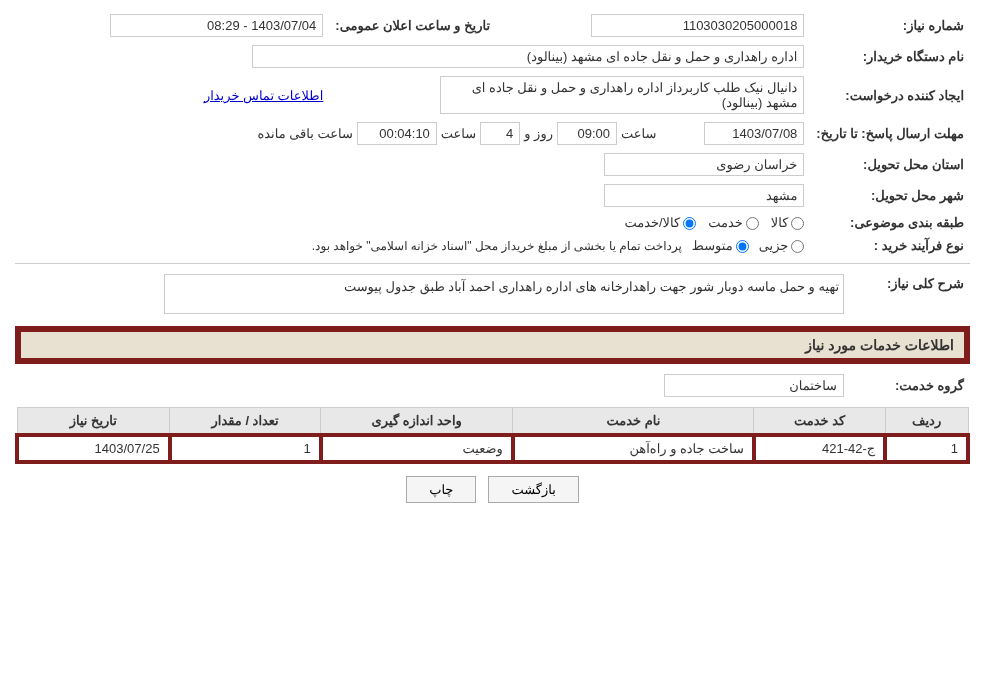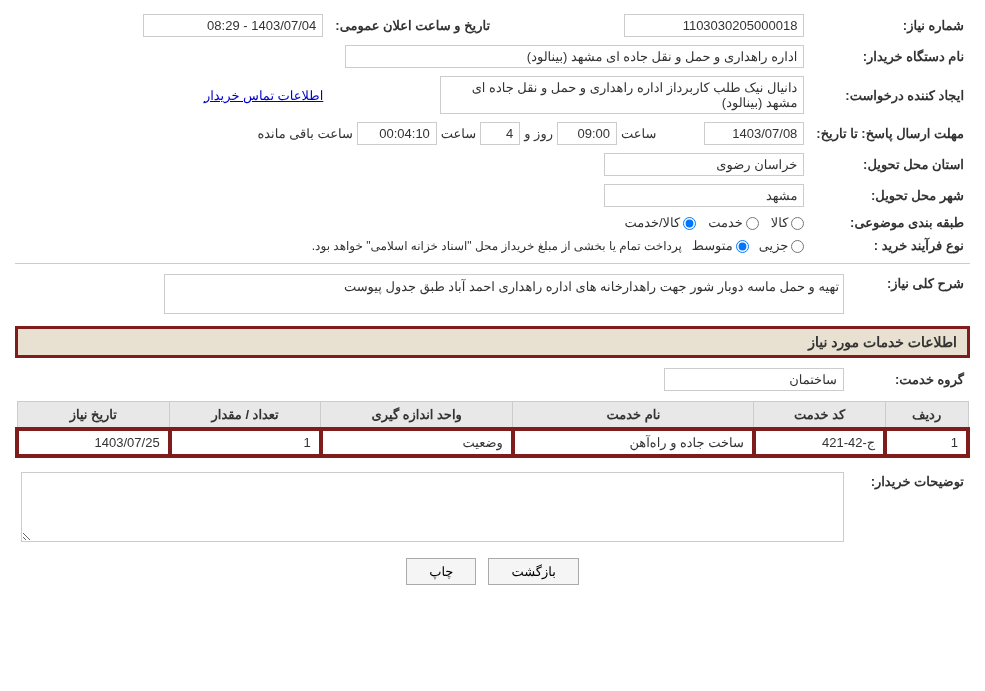--- a/index.html
+++ b/index.html
@@ -43,21 +43,21 @@
       width: 120px;
     }
     .input-box {
       border: 1px solid #ccc;
       background: #fff;
       padding: 3px 6px;
       min-height: 22px;
       display: inline-block;
     }
     .input-medium {
-      width: 180px;
+      width: 213px;
       margin-left: 48px;
     }
     .input-small {
       width: 100px;
       margin-left: 44px;
     }
     .blue-link {
       color: #0000cc;
       text-decoration: underline;
       cursor: pointer;
@@ -67,21 +67,21 @@
       align-items: center;
       gap: 12px;
     }
     .radio-item {
       display: flex;
       align-items: flex-end;
       gap: 3px;
     }
     .section-header {
       background: #e8e0d0;
-      border: 3px solid #7f1d1d;
+      border: 6px solid #7f1d1d;
       padding: 5px 10px;
       font-weight: bold;
       font-size: 14px;
       text-align: right;
       margin: 8px 0 6px 0;
     }
     .section-divider {
       border: none;
       border-top: 1px solid #ccc;
       margin: 6px 0;
@@ -159,21 +159,21 @@
         <td>
           <div class="input-box input-medium">1403/07/04 - 08:29</div>
         </td>
       </tr>
 
       <tr>
         <td class="label-cell">
           <span>نام دستگاه خریدار:</span>
         </td>
         <td colspan="3">
-          <div class="input-box" style="width:459px;">اداره راهداری و حمل و نقل جاده ای مشهد (بینالود)</div>
+          <div class="input-box" style="width:552px;">اداره راهداری و حمل و نقل جاده ای مشهد (بینالود)</div>
         </td>
       </tr>
 
       <tr>
         <td class="label-cell">
           <span>ایجاد کننده درخواست:</span>
         </td>
         <td colspan="2">
           <div class="input-box" style="width:364px;">دانیال نیک طلب کاربرداز اداره راهداری و حمل و نقل جاده ای مشهد (بینالود)</div>
         </td>
@@ -309,31 +309,19 @@
             <td>1</td>
             <td>ج-42-421</td>
             <td>ساخت جاده و راه‌آهن</td>
             <td>وضعیت</td>
             <td>1</td>
             <td>1403/07/25</td>
           </tr>
         </tbody>
     </table>
 
-    <table class="form-table" style="margin-top:10px;">
-      <tbody>
-          <tr>
-        <td class="label-cell" style="vertical-align:top; padding-top:6px;">
-          <span>توضیحات خریدار:</span>
-        </td>
-        <td>
-          <textarea class="desc-box" style=""></textarea>
-        </td>
-      </tr>
-    </tbody>
-      </table>
 
     <div class="btn-row">
       <button class="btn btn-back">بازگشت</button>
       <button class="btn btn-print">چاپ</button>
     </div>
   </div>
 </div>
 
 </body></html>

